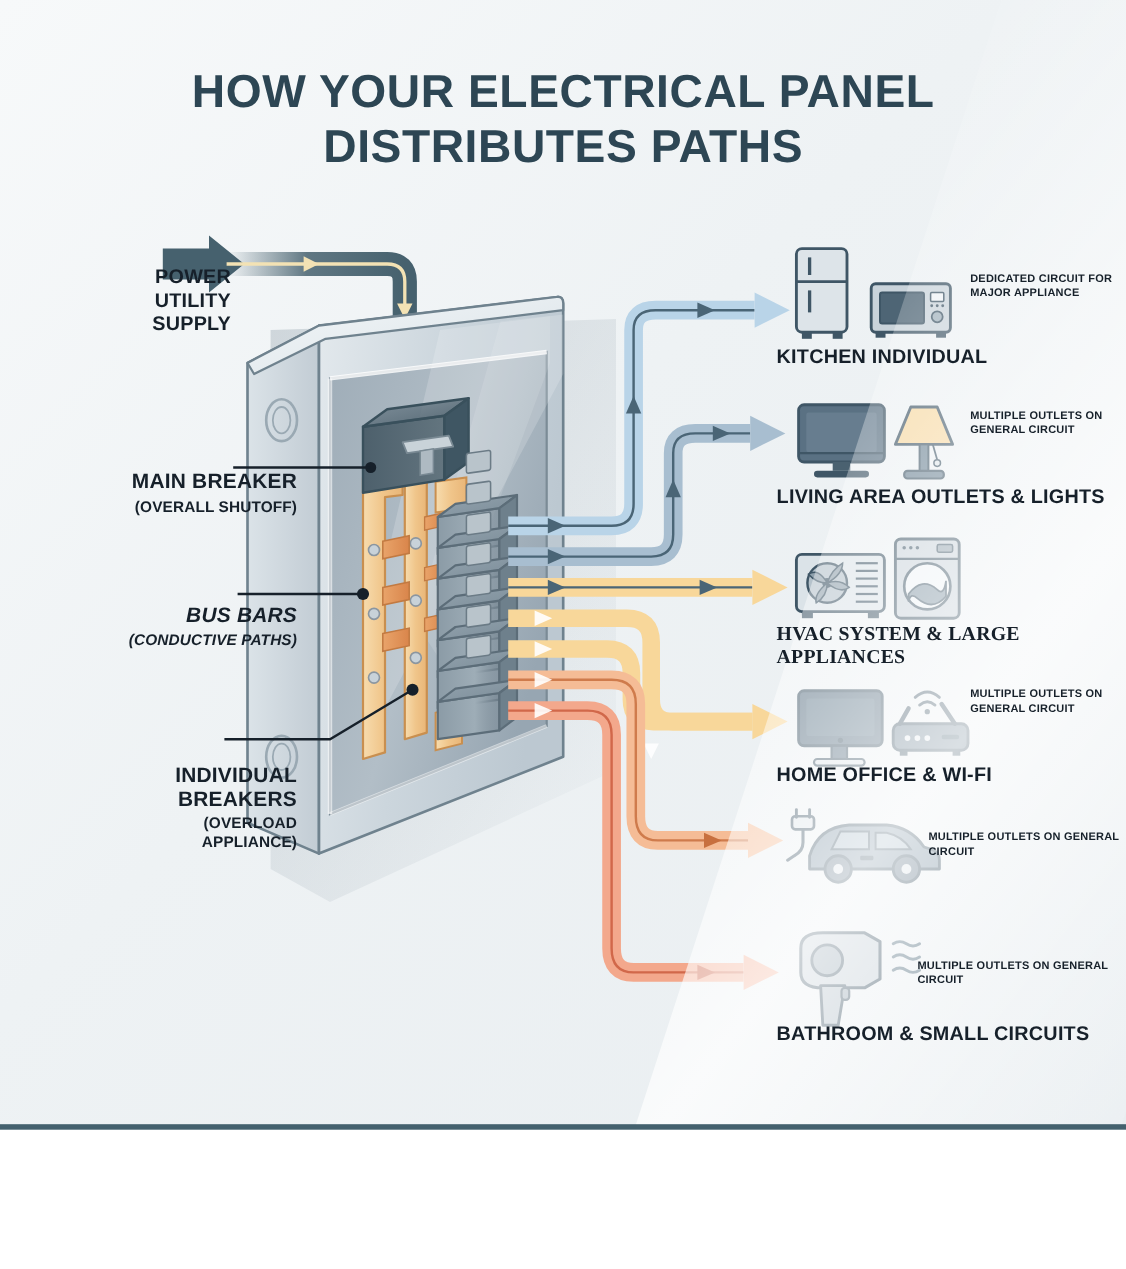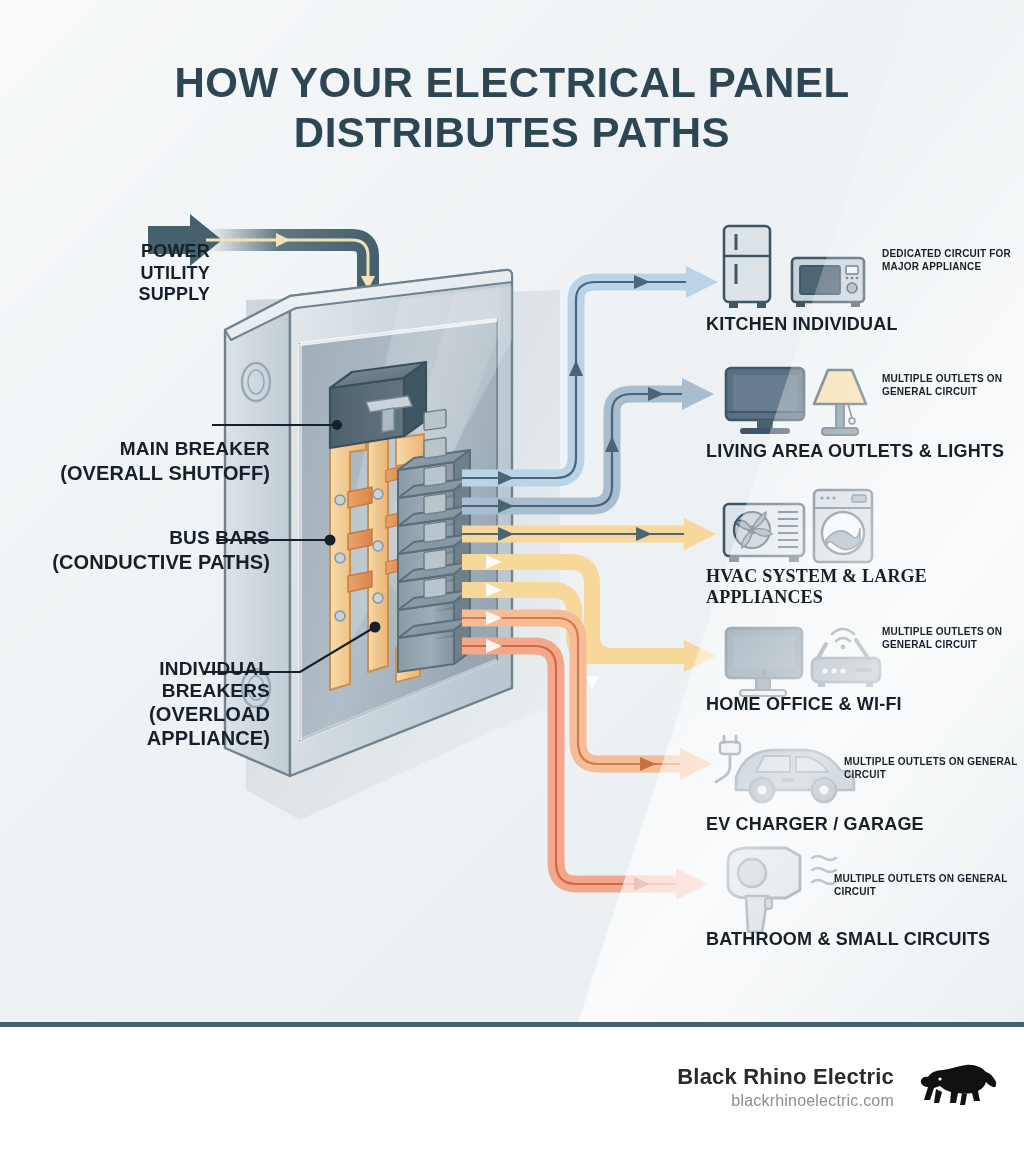--- a/index.html
+++ b/index.html
@@ -69,31 +69,31 @@
     color: #16202a;
     z-index: 6;
   }
   .callout .ct-main {
     font-size: 19px;
     font-weight: bold;
     line-height: 1.14;
     letter-spacing: .2px;
   }
   .callout .ct-sub {
-    font-size: 20px;
+    font-size: 14px;
     font-weight: bold;
     line-height: 1.16;
     letter-spacing: .1px;
     margin-top: 2px;
   }
   #callout-power  { left: 20px; top: 205px; width: 190px; text-align: right; margin-top: 36px; }
   #callout-power .ct-main { font-size: 18px; line-height: 1.2; }
-  #callout-main   { left: 10px; top: 438px; width: 260px; }
-  #callout-bus    { left: 10px; top: 527px; width: 260px; }
-  #callout-brk    { left: 10px; top: 658px; width: 260px; }
+  #callout-main   { left: 10px; top: 428px; width: 260px; }
+  #callout-bus    { left: 10px; top: 549px; width: 260px; font-style: italic; }
+  #callout-brk    { left: 10px; top: 695px; width: 260px; }
 
   
   .circuit-row {
     position: absolute;
     left: 706px;
     width: 318px;
     z-index: 6;
   }
   .row-icons {
     position: relative;
@@ -594,46 +594,26 @@
 
     <div class="circuit-row" id="row-3">
       <div class="row-icons"></div>
       <div class="row-note">MULTIPLE OUTLETS ON GENERAL CIRCUIT</div>
       <div class="row-label">HOME OFFICE &amp; WI-FI</div>
     </div>
 
     <div class="circuit-row" id="row-4">
       <div class="row-icons"></div>
       <div class="row-note">MULTIPLE OUTLETS ON GENERAL CIRCUIT</div>
-      <div class="row-label">EV CHARGER / GARAGE</div>
     </div>
 
     <div class="circuit-row" id="row-5">
       <div class="row-icons"></div>
       <div class="row-note">MULTIPLE OUTLETS ON GENERAL CIRCUIT</div>
       <div class="row-label">BATHROOM &amp; SMALL CIRCUITS</div>
     </div>
 
   </div>
 
   <div class="divider"></div>
 
-  <div class="footer">
-    <div class="footer-inner">
-      <div class="brand-text">
-        <div class="brand-name">Black Rhino Electric</div>
-        <div class="brand-url">blackrhinoelectric.com</div>
-      </div>
-      <svg width="86" height="56" viewBox="0 0 86 56">
-        <path d="M9,24 C8,20 12,17 16,18 C18,14 24,11 31,11 C38,10 47,7 54,6
-                 C62,5 70,8 74,13 C78,17 80,21 83,24 C85,26 84,29 81,28
-                 C78,27 76,25 74,23 C73,27 70,30 66,32 L68,42 L62,42 L60,34
-                 C56,35 51,35 46,34 L44,44 L38,44 L39,33 C35,32 31,30 28,27
-                 L22,29 L18,41 L12,41 L16,28 C12,28 10,26 9,24 Z" fill="#111111"></path>
-        <path d="M24,30 L22,44 L27,44 L30,33 Z" fill="#111111"></path>
-        <path d="M50,34 L48,46 L53,46 L55,35 Z" fill="#111111"></path>
-        <path d="M74,13 C78,14 82,18 84,23 C85,25 83,26 81,24 C78,21 76,17 74,13 Z" fill="#111111"></path>
-        <circle cx="28" cy="20" r="1.6" fill="#ffffff"></circle>
-      </svg>
-    </div>
-  </div>
 
 </div>
 
 </body></html>

